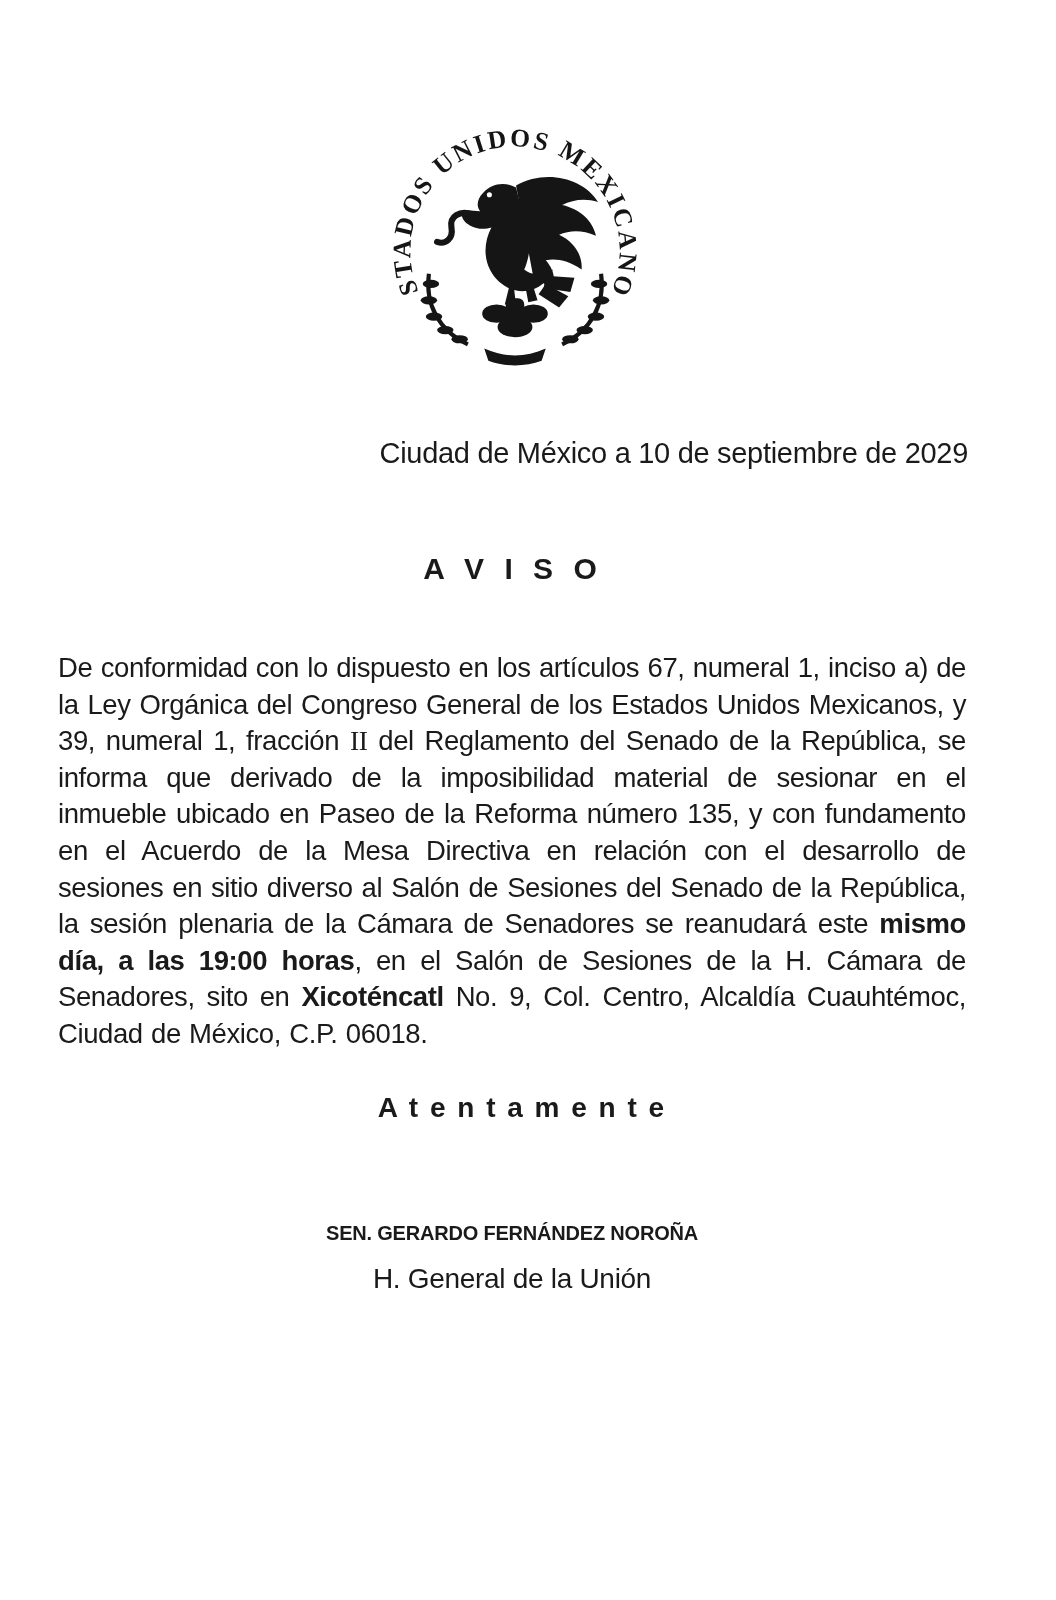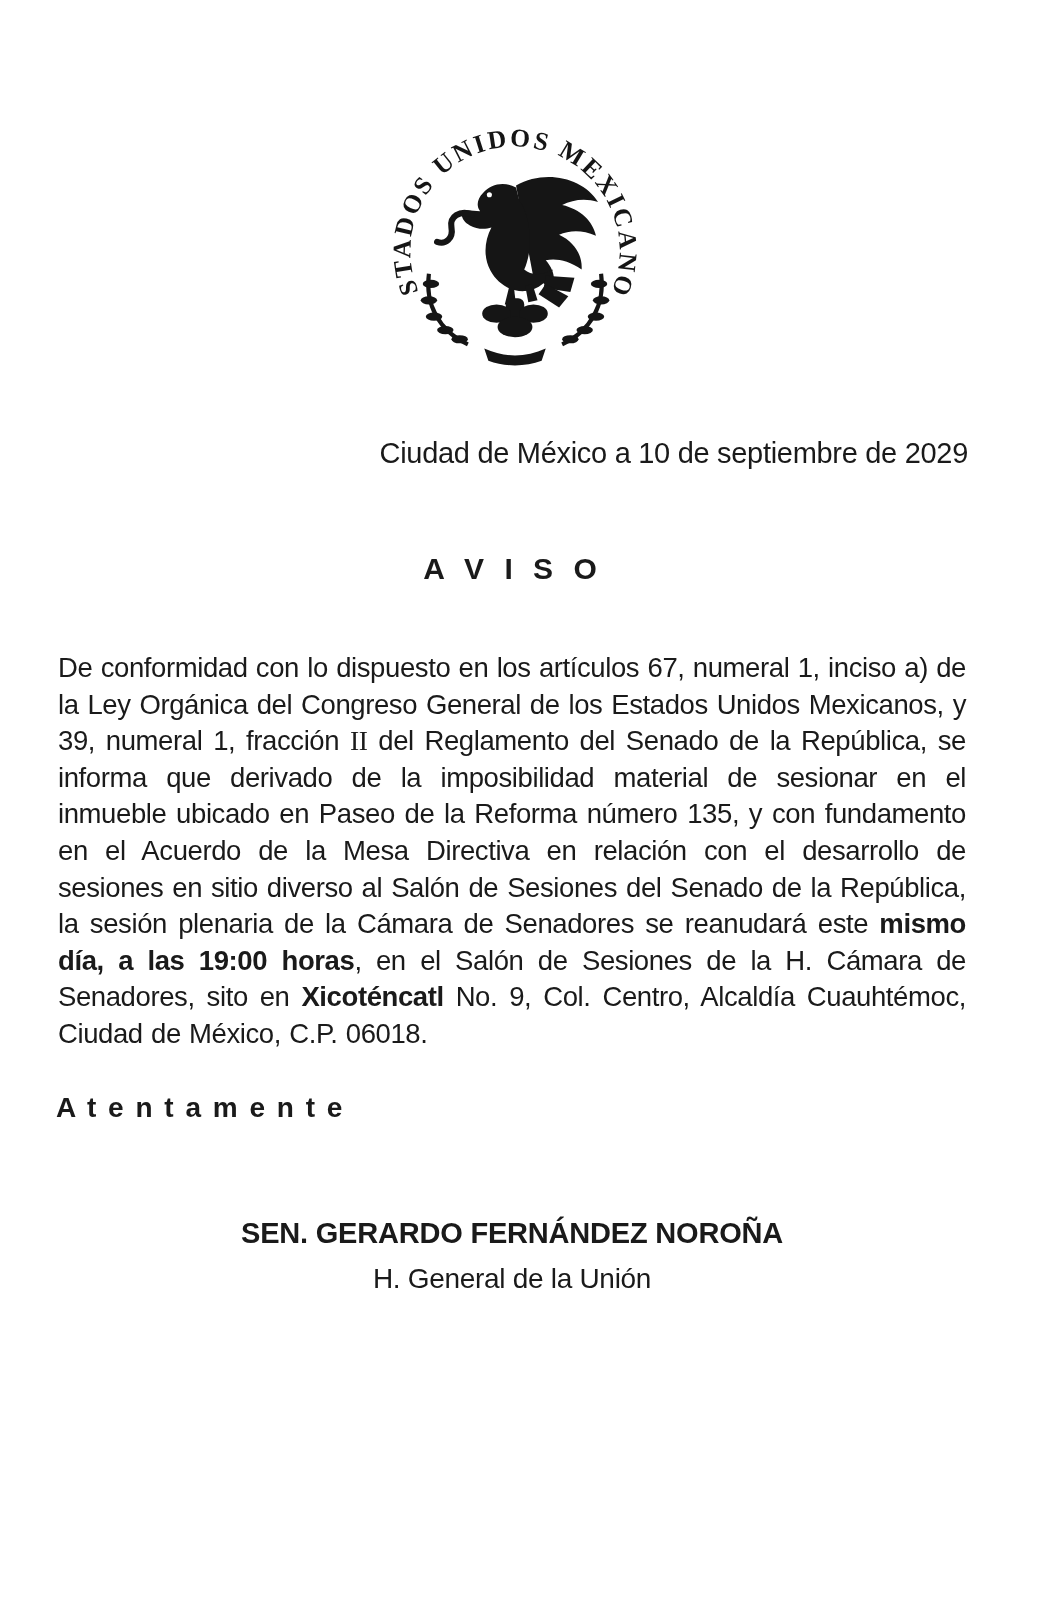--- a/index.html
+++ b/index.html
@@ -30,30 +30,30 @@
     position:absolute;left:58px;top:602px;width:908px;
     font-size:27.5px;line-height:36.6px;
     text-align:justify;letter-spacing:-0.4px;
     word-spacing:1px;
     margin-top:48px;
   }
   .run-normal{font-weight:normal;}
   .run-bold{font-weight:bold;}
   .run-serif{font-family:"Liberation Serif", serif;}
   .salutation{
-    position:absolute;left:56px;width:908px;top:1092px;
-    text-align:left;font-size:28px;font-weight:bold;
+    position:absolute;left:68px;width:908px;top:1092px;
+    text-align:center;font-size:28px;font-weight:bold;
     letter-spacing:2px;
   }
   .signature{
     position:absolute;left:58px;width:908px;top:1210px;
     text-align:center;line-height:46px;font-size:28px;
     letter-spacing:-0.3px;
   }
-  .signer-name{font-weight:bold;font-size:29px;letter-spacing:-0.2px;}
+  .signer-name{font-weight:bold;font-size:20px;letter-spacing:-0.2px;}
 </style>
 </head>
 <body>
 
 <div class="page">
 
   <div class="seal">
     <svg viewBox="0 0 240 240" width="246" height="246">
       <defs>
         <path id="arcTop" d="M 30,172 A 102,102 0 1 1 210,172" fill="none"></path>

